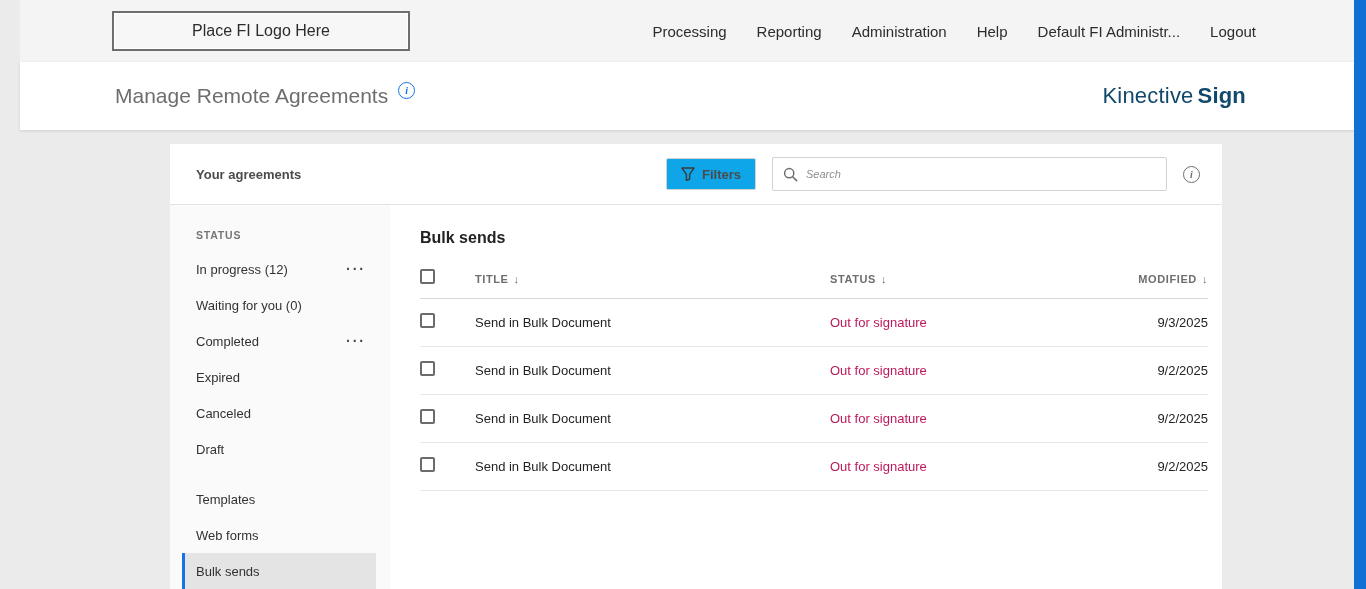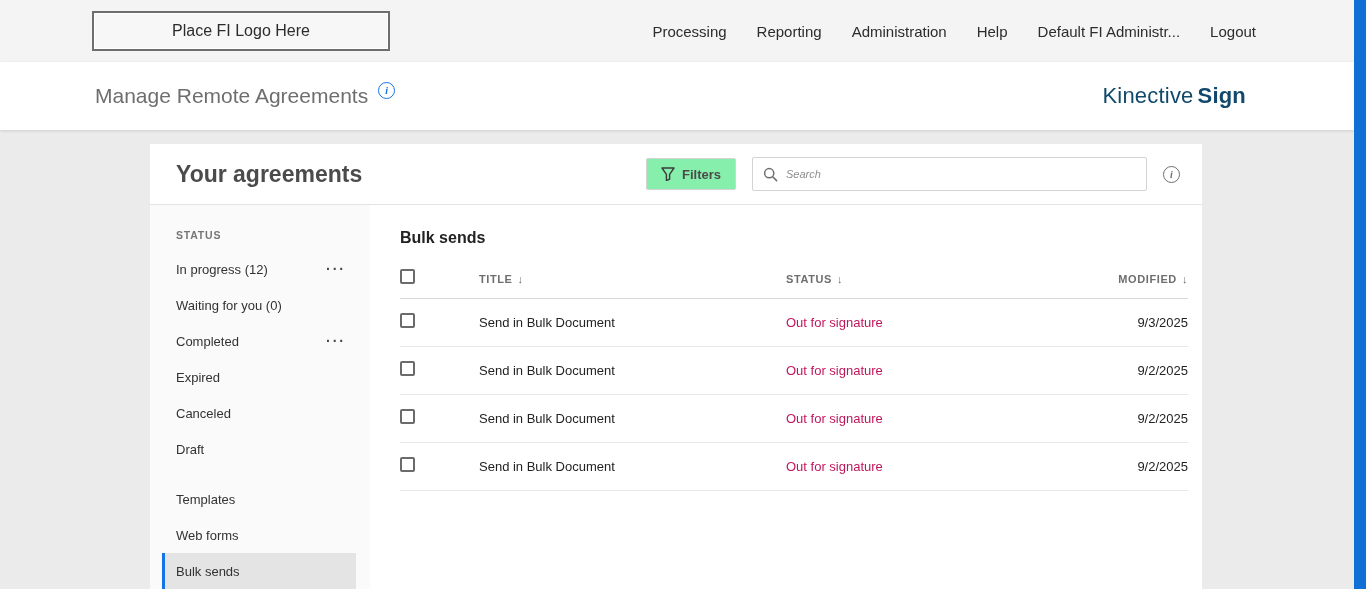--- a/index.html
+++ b/index.html
@@ -3,21 +3,21 @@
 <meta charset="utf-8">
 <style>
   * { box-sizing: border-box; margin: 0; padding: 0; }
   html,body { width:1366px; height:589px; }
   body {
     font-family: "Liberation Sans", sans-serif;
     background:#ebebeb;
     overflow:hidden;
     position:relative;
   }
-  .screen { width:1366px; height:589px; position:relative; overflow:hidden; }
+  .screen { width:1366px; height:589px; position:relative; overflow:hidden;padding-left:20px; }
 
   
   .right-strip { position:absolute; top:0; right:0; width:12px; height:100%; background:#1170d3; z-index:50; }
 
   
   .topbar {
     height:62px; background:#f4f4f4; display:flex; align-items:center;
     justify-content:space-between; padding-left:92px; padding-right:110px;
   }
   .logo-box {
@@ -52,24 +52,24 @@
   
   .main { height:459px; padding-top:14px; }
   .card {
     margin-left:150px; width:1052px; height:100%; background:#ffffff;
     display:flex; flex-direction:column;
   }
   .card-head {
     height:61px; display:flex; align-items:center; padding:0 22px 0 26px;
     border-bottom:1px solid #e3e3e3; flex:0 0 auto;
   }
-  .card-head h2 { font-size:23px; font-weight:700; color:#4b4b4b; }
+  .card-head h2 { font-size:13px; font-weight:700; color:#4b4b4b; }
   .head-actions { margin-left:auto; display:flex; align-items:center; gap:16px; }
   .filters-btn {
-    height:32px; background:#86efac; border:1px solid #d3d3d3; border-radius:2px;
+    height:32px; background:#0ea5e9; border:1px solid #d3d3d3; border-radius:2px;
     display:flex; align-items:center; gap:7px; padding:0 14px; cursor:pointer;
     font-family:"Liberation Sans", sans-serif; font-size:13px; font-weight:700; color:#4b4b4b;
   }
   .search {
     width:395px; height:34px; border:1px solid #d3d3d3; border-radius:2px;
     display:flex; align-items:center; padding:0 10px; gap:8px; background:#fff;
   }
   .search input {
     border:none; outline:none; flex:1; font-size:11px; color:#323232;
     font-family:"Liberation Sans", sans-serif;
@@ -100,21 +100,21 @@
   .side-gap { height:14px; }
   .side-item.selected {
     margin:0 14px 0 12px; padding:0 10px 0 11px;
     background:#e4e4e4; border-left:3px solid #1473e6;
   }
 
   
   .content { flex:1; padding:0 14px 0 30px; min-width:0; }
   .content h3 { font-size:16px; font-weight:700; color:#222; margin:24px 0 12px 0; }
   .grid {
-    display:grid; grid-template-columns:55px 1fr 288px 90px; align-items:center;gap:24px;
+    display:grid; grid-template-columns:55px 1fr 288px 90px; align-items:center;
   }
   .thead { height:40px; border-bottom:1px solid #d9d9d9; }
   .th {
     font-size:11px; font-weight:700; color:#6e6e6e; letter-spacing:0.6px;
     display:flex; align-items:center; gap:5px; cursor:pointer;
   }
   .th .arrow { font-size:11px; color:#6e6e6e; font-weight:400; }
   .trow { height:48px; border-bottom:1px solid #e8e8e8; }
   .cell-title { font-size:13px; color:#232323; }
   .cell-status { font-size:13px; color:#be185d; }

